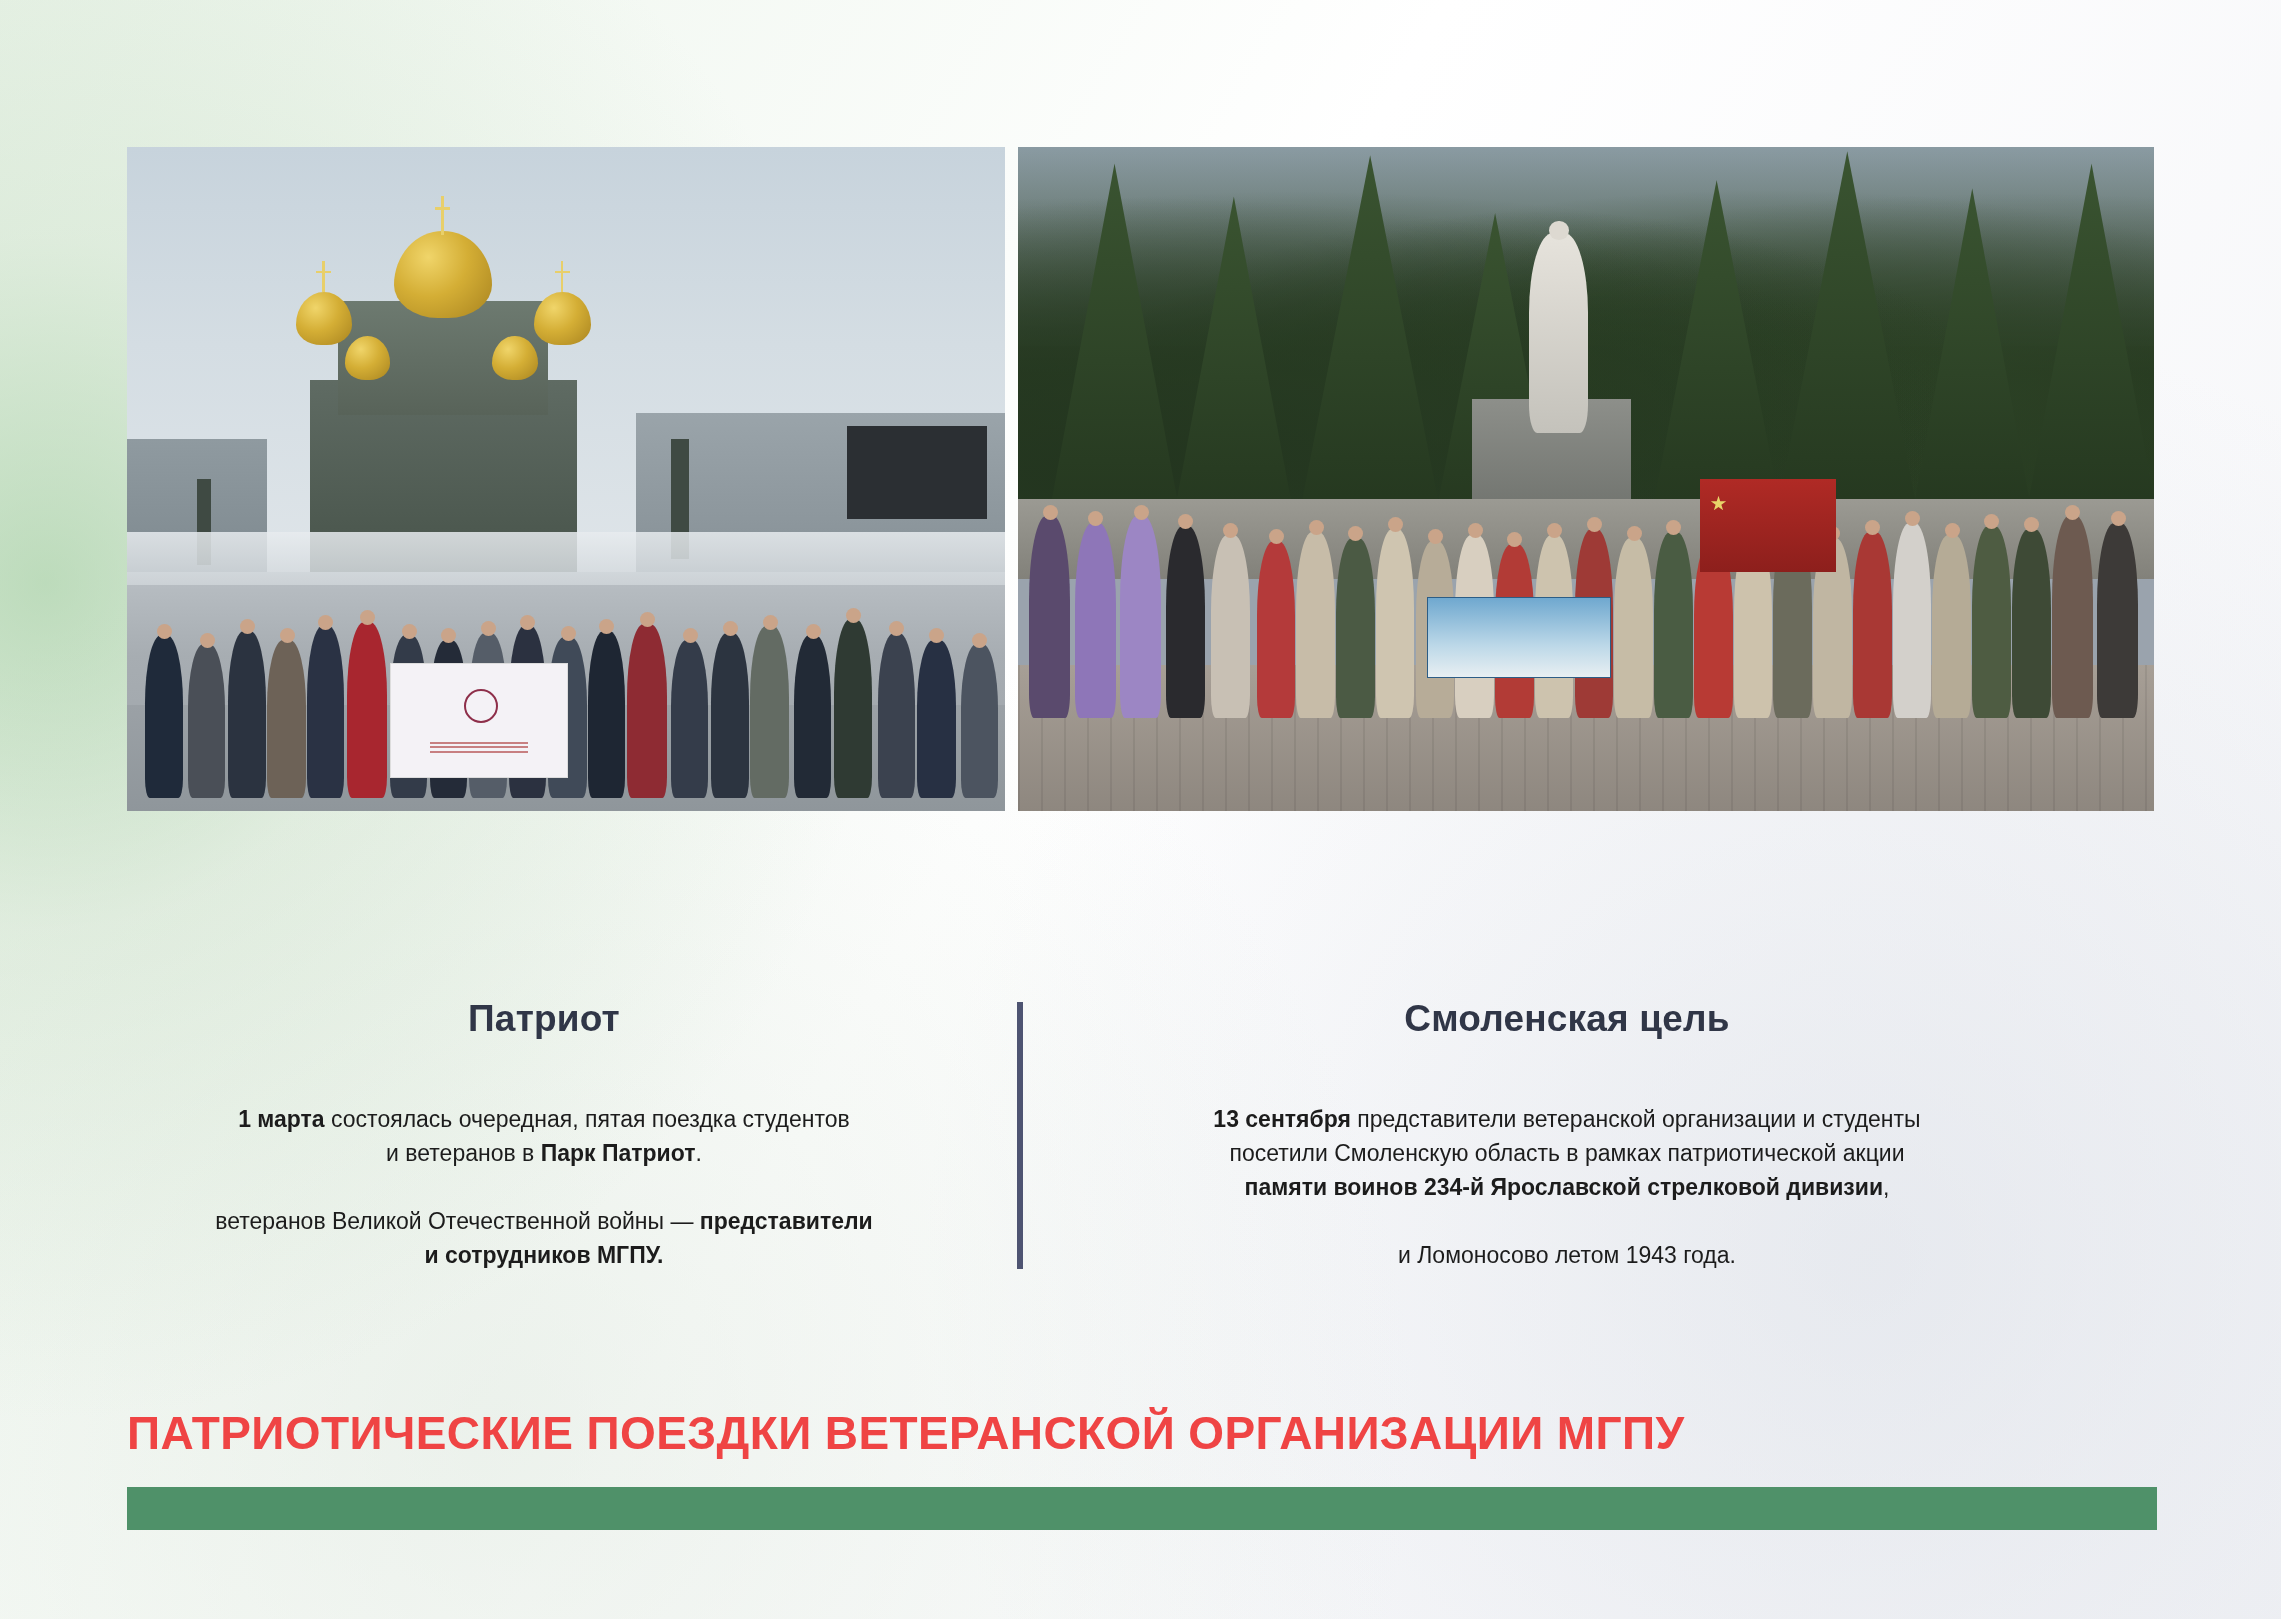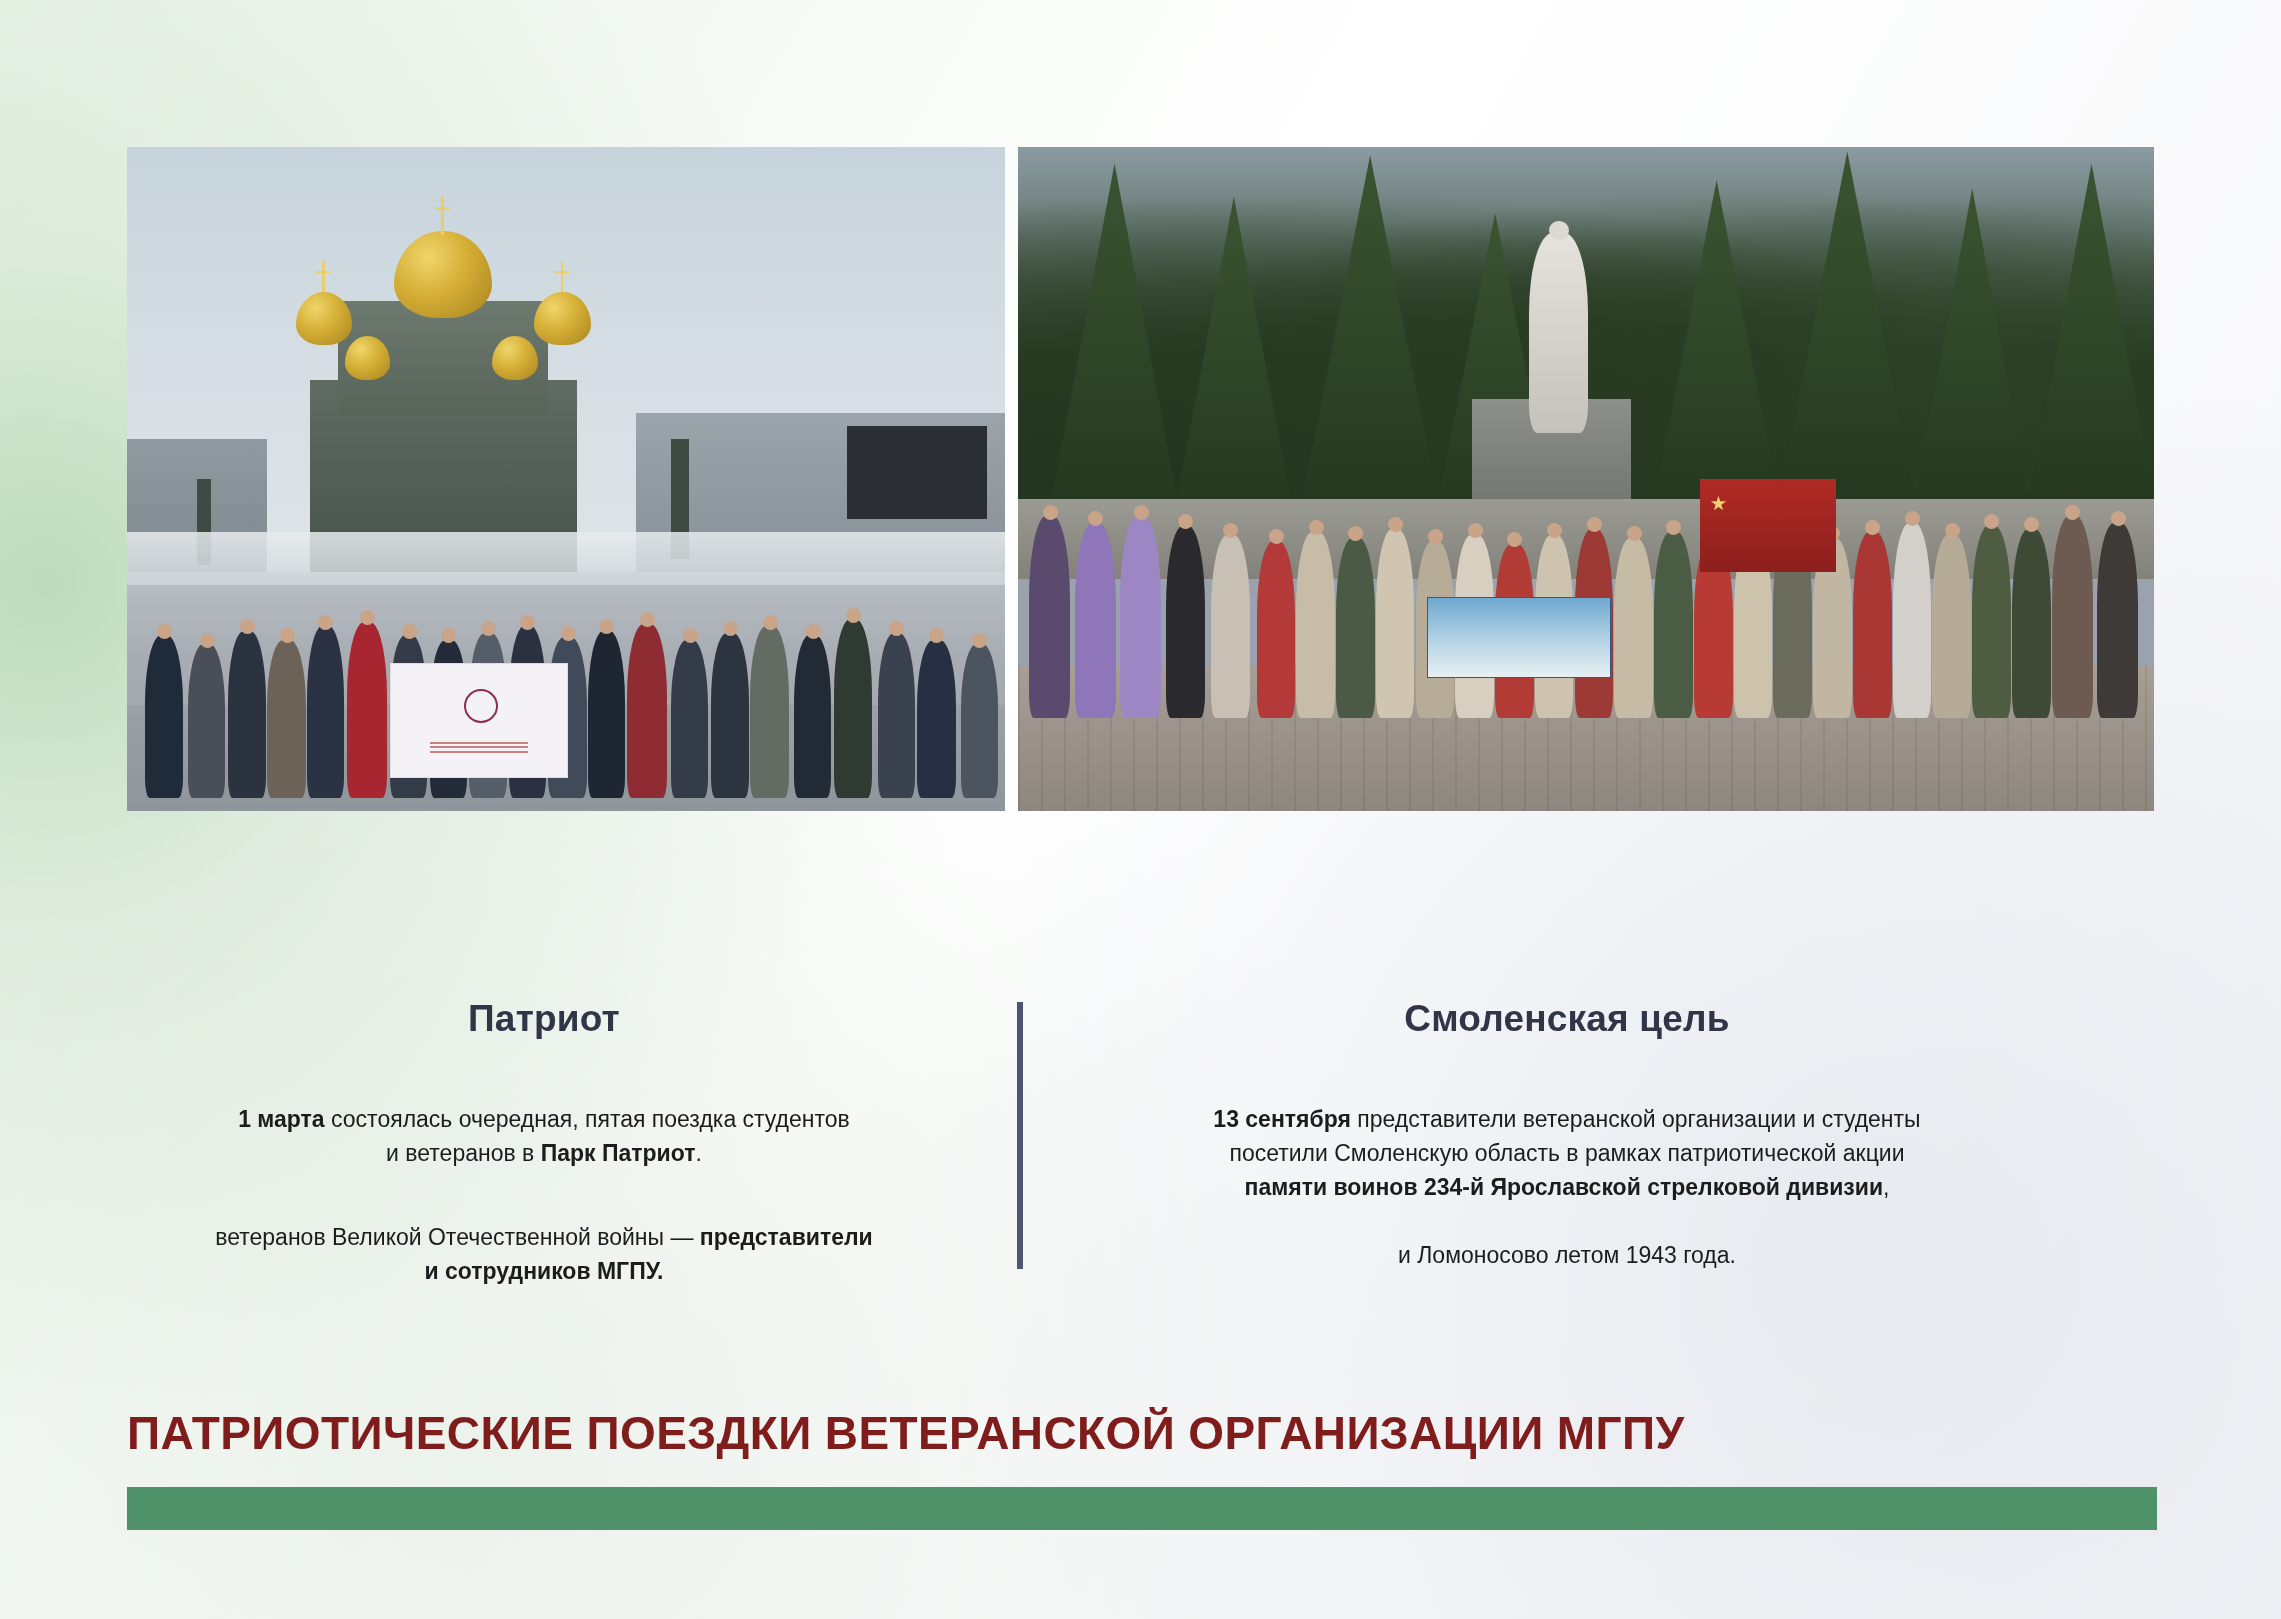--- a/index.html
+++ b/index.html
@@ -210,31 +210,31 @@
     font-weight: bold;
     color: #303647;
     letter-spacing: 0.2px;
     margin: 0 0 62px 0;
   }
   .col-body {
     font-size: 23px;
     line-height: 1.48;
     color: #1c1c1c;
   }
-  .col-body p { margin: 16px; }
+  .col-body p { margin: 0; }
   .col-body b { font-weight: bold; }
 
   
   .footer-title {
     position: absolute;
     left: 127px;
     bottom: 159px;
     font-size: 46px;
     font-weight: bold;
-    color: #7f1d1d;
+    color: #ef4444;
     letter-spacing: 0.4px;
     white-space: nowrap;
   }
   .footer-year {
     position: absolute;
     right: 125px;
     bottom: 138px;
     font-size: 96px;
     font-weight: bold;
     color: #b6bac2;

